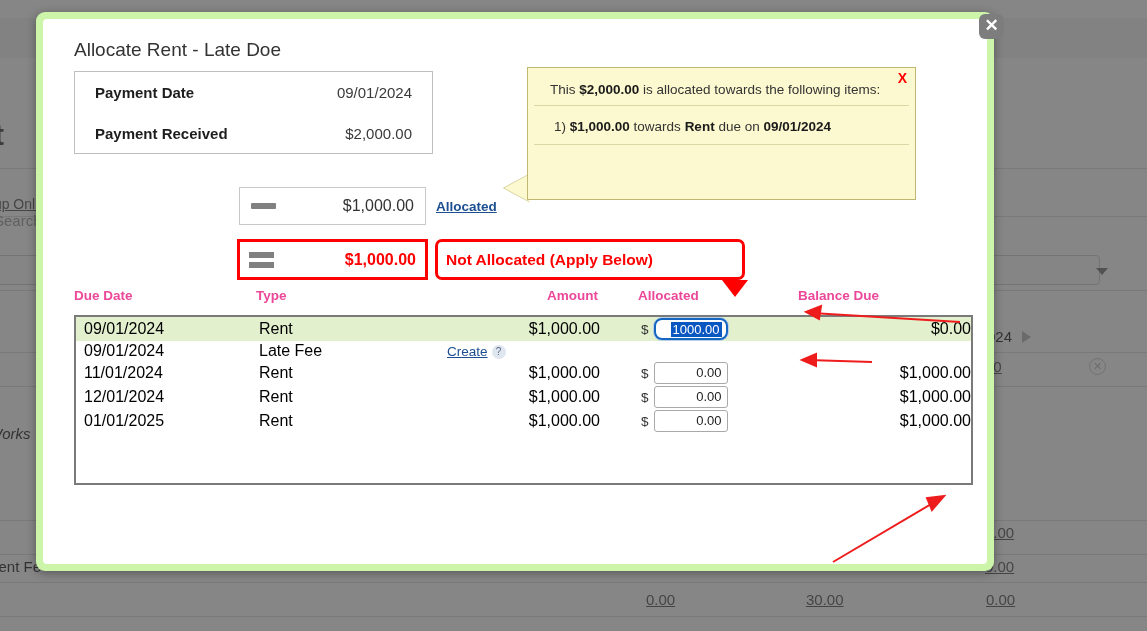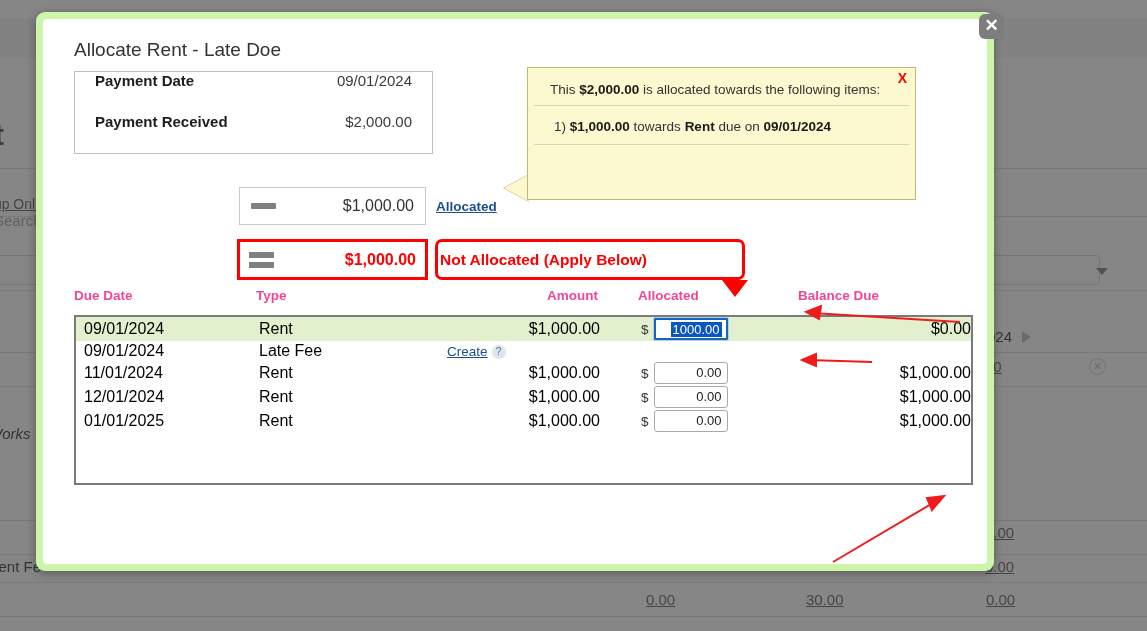--- a/index.html
+++ b/index.html
@@ -80,21 +80,21 @@
   }
 
   
   #pay-box {
     position: absolute; left: 31px; top: 52px;
     width: 359px; height: 83px;
     border: 1px solid #bfbfbf; background: #fff;
   }
   #pay-box .prow {
     display: flex; justify-content: space-between;
-    padding: 0 20px; height: 41px; 
+    padding: 0 20px; height: 41px; align-items: center;
     font-size: 15px;
   }
   #pay-box .plabel { font-weight: bold; color: #1d1d1d; }
   #pay-box .pval { color: #3a3a3a; }
 
   
   #alloc-box {
     position: absolute; left: 196px; top: 168px;
     width: 187px; height: 38px;
     border: 1px solid #c9c9c9; background: #fff;
@@ -123,21 +123,21 @@
     width: 25px; height: 16px;
     background: linear-gradient(to bottom,#808080 0 6px,#fff 6px 10px,#808080 10px 16px);
   }
   #notalloc-amount {
     flex: 1; text-align: right; font-size: 16px; color: #ff0000; font-weight: bold;
   }
   #notalloc-label {
     position: absolute; left: 392px; top: 220px;
     width: 310px; height: 41px;
     border: 3px solid #ff0000; border-radius: 7px; background: #fff;
-    display: flex; align-items: center; padding-left: 2px;
+    display: flex; align-items: center; padding-left: 8px;
     color: #ff0000; font-size: 15.5px; font-weight: bold;
   }
   #red-pointer {
     position: absolute; left: 679px; top: 261px;
     width: 0; height: 0;
     border-left: 13px solid transparent;
     border-right: 13px solid transparent;
     border-top: 17px solid #ff0000;
     z-index: 12;
   }
@@ -201,21 +201,21 @@
   .alloc-cell { display: flex; align-items: center; gap: 5px; }
   .dollar { font-size: 13.5px; color: #333; }
   .num-input {
     width: 74px; height: 22px;
     border: 1px solid #a9a9a9; border-radius: 3px;
     background: #fff; font-size: 13px; color: #222;
     text-align: right; padding-right: 5px; line-height: 20px;
     font-family: "Liberation Sans", sans-serif;
   }
   .num-input.focused {
-    border: 2px solid #1566c0; border-radius: 1px;
+    border: 2px solid #1566c0; border-radius: 8px;
     box-shadow: 0 0 0 1px #b9cfe8;
     padding-right: 4px;
   }
   .num-input.focused .sel {
     background: #0b57c2; color: #fff; padding: 0 2px;
   }
   .create-link {
     color: #1c4f91; text-decoration: underline; cursor: pointer; font-size: 13.5px;
   }
   .help-icon {

